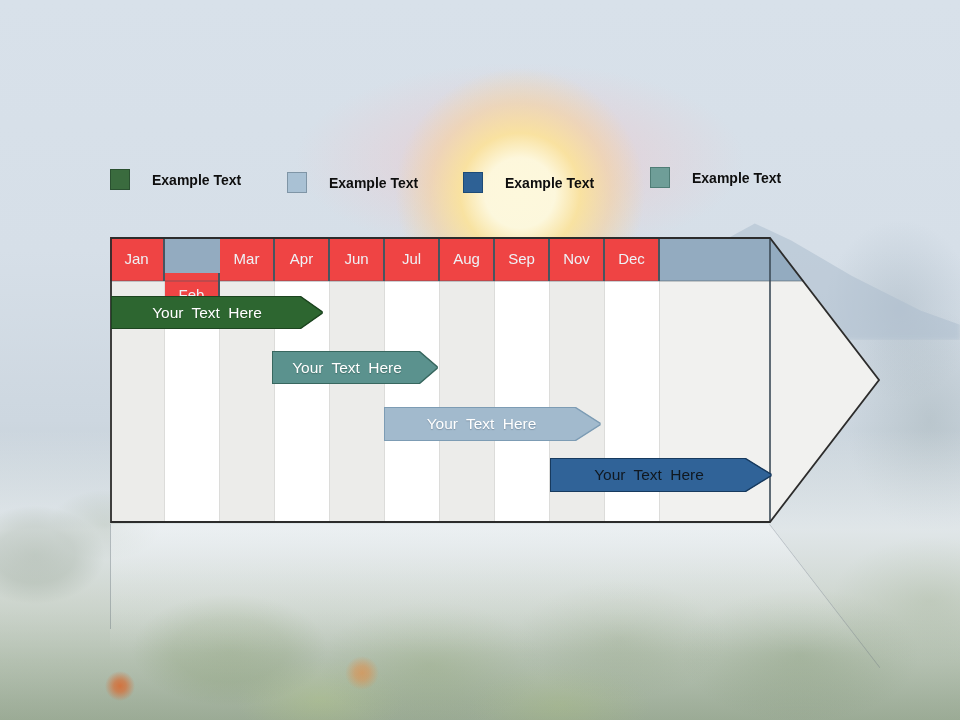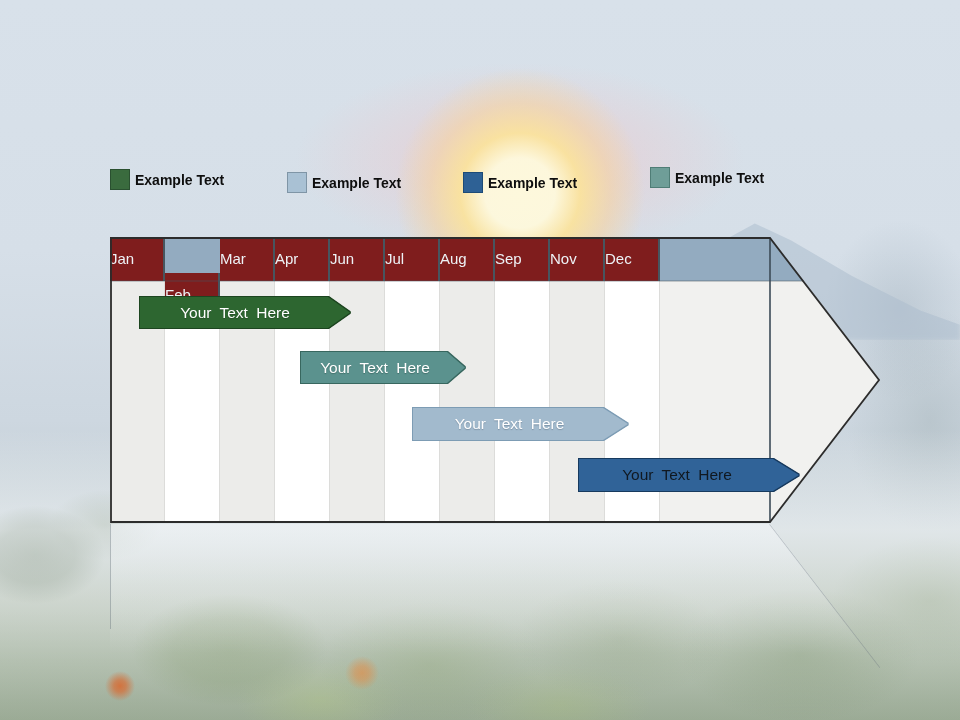--- a/index.html
+++ b/index.html
@@ -43,52 +43,52 @@
   .title{
     position:absolute;left:68px;top:58px;white-space:nowrap;
     font-size:31px;color:#ffffff;letter-spacing:-0.3px;
   }
   .t-primary{font-weight:700;}
   .t-secondary{font-weight:400;color:#eef3f9;margin-left:8px;}
   
   .legend{position:absolute;left:0;top:0;width:960px;height:0;z-index:5;}
   .legend-item{position:absolute;display:flex;align-items:center;}
   .legend-item .swatch{width:20px;height:21px;border:1.5px solid;box-sizing:border-box;flex:none;}
-  .legend-item .legend-label{margin-left:5px;font-size:14px;font-weight:700;color:#0e0e0e;white-space:nowrap;}
+  .legend-item .legend-label{margin-left:22px;font-size:14px;font-weight:700;color:#0e0e0e;white-space:nowrap;}
   .li0{left:110px;top:169px;} .li0 .swatch{background:#3a6b3e;border-color:#2a5030;}
   .li1{left:287px;top:172px;} .li1 .swatch{background:#a9c1d4;border-color:#7f95a6;}
   .li2{left:463px;top:172px;} .li2 .swatch{background:#2e6195;border-color:#1d4b77;}
   .li3{left:650px;top:167px;} .li3 .swatch{background:#6f9e98;border-color:#4f7d76;}
   
   .timeline{position:absolute;left:110px;top:237px;width:770px;height:286px;z-index:4;}
   .arrow-clip{
     position:absolute;left:0;top:0;width:770px;height:286px;
     clip-path:polygon(0 0,660px 0,770px 143px,660px 286px,0 286px);
   }
   .tip-area{position:absolute;left:0;top:0;width:770px;height:286px;background:#f1f1ef;}
   .head-strip{position:absolute;left:0;top:0;width:770px;height:44px;background:#93abc0;}
   .cols{position:absolute;left:0;top:0;width:660px;height:286px;}
   .col{position:absolute;top:0;height:286px;width:55px;}
   .col:nth-child(1){left:0;}  .col:nth-child(2){left:55px;margin-top:36px;}  .col:nth-child(3){left:110px;}
   .col:nth-child(4){left:165px;}.col:nth-child(5){left:220px;}.col:nth-child(6){left:275px;}
   .col:nth-child(7){left:330px;}.col:nth-child(8){left:385px;}.col:nth-child(9){left:440px;}
   .col:nth-child(10){left:495px;}.col:nth-child(11){left:550px;}.col:nth-child(12){left:605px;font-weight:bold;}
   .col-head{
     position:absolute;left:0;top:0;width:100%;height:44px;box-sizing:border-box;
-    background:#7f1d1d;border-right:2px solid #47555f;
-    color:#eef2f6;font-size:15px;line-height:44px;text-align:left;
+    background:#ef4444;border-right:2px solid #47555f;
+    color:#eef2f6;font-size:15px;line-height:44px;text-align:center;
   }
   .col:nth-child(12) .col-head{border-right:none;}
   .col-body{position:absolute;left:0;top:44px;width:100%;height:242px;box-sizing:border-box;border-right:1px solid #dcdcda;}
   .col:nth-child(odd) .col-body{background:#ececea;}
   .col:nth-child(even) .col-body{background:#ffffff;}
   .col:nth-child(12) .col-body{border-right:none;}
   .outline-svg{position:absolute;left:0;top:0;width:770px;height:286px;pointer-events:none;}
   
-  .barw{position:absolute;padding-left:28px;}
+  .barw{position:absolute;}
   .bar{
     width:100%;height:100%;box-sizing:border-box;
     display:flex;align-items:center;justify-content:center;
     font-size:15.5px;word-spacing:4px;white-space:nowrap;
   }
   .b0{left:2px;top:60px;width:210px;height:31px;
       filter:drop-shadow(1px 0 0 #1d4520) drop-shadow(-1px 0 0 #1d4520) drop-shadow(0 1px 0 #1d4520) drop-shadow(0 -1px 0 #1d4520);}
   .b0 .bar{background:#2d6630;color:#ffffff;clip-path:polygon(0 0,calc(100% - 22px) 0,100% 50%,calc(100% - 22px) 100%,0 100%);padding-right:20px;text-shadow:0 1px 1px rgba(30,50,30,0.45);}
   .b1x{left:163px;top:115px;width:164px;height:31px;
       filter:drop-shadow(1px 0 0 #38675f) drop-shadow(-1px 0 0 #38675f) drop-shadow(0 1px 0 #38675f) drop-shadow(0 -1px 0 #38675f);}

